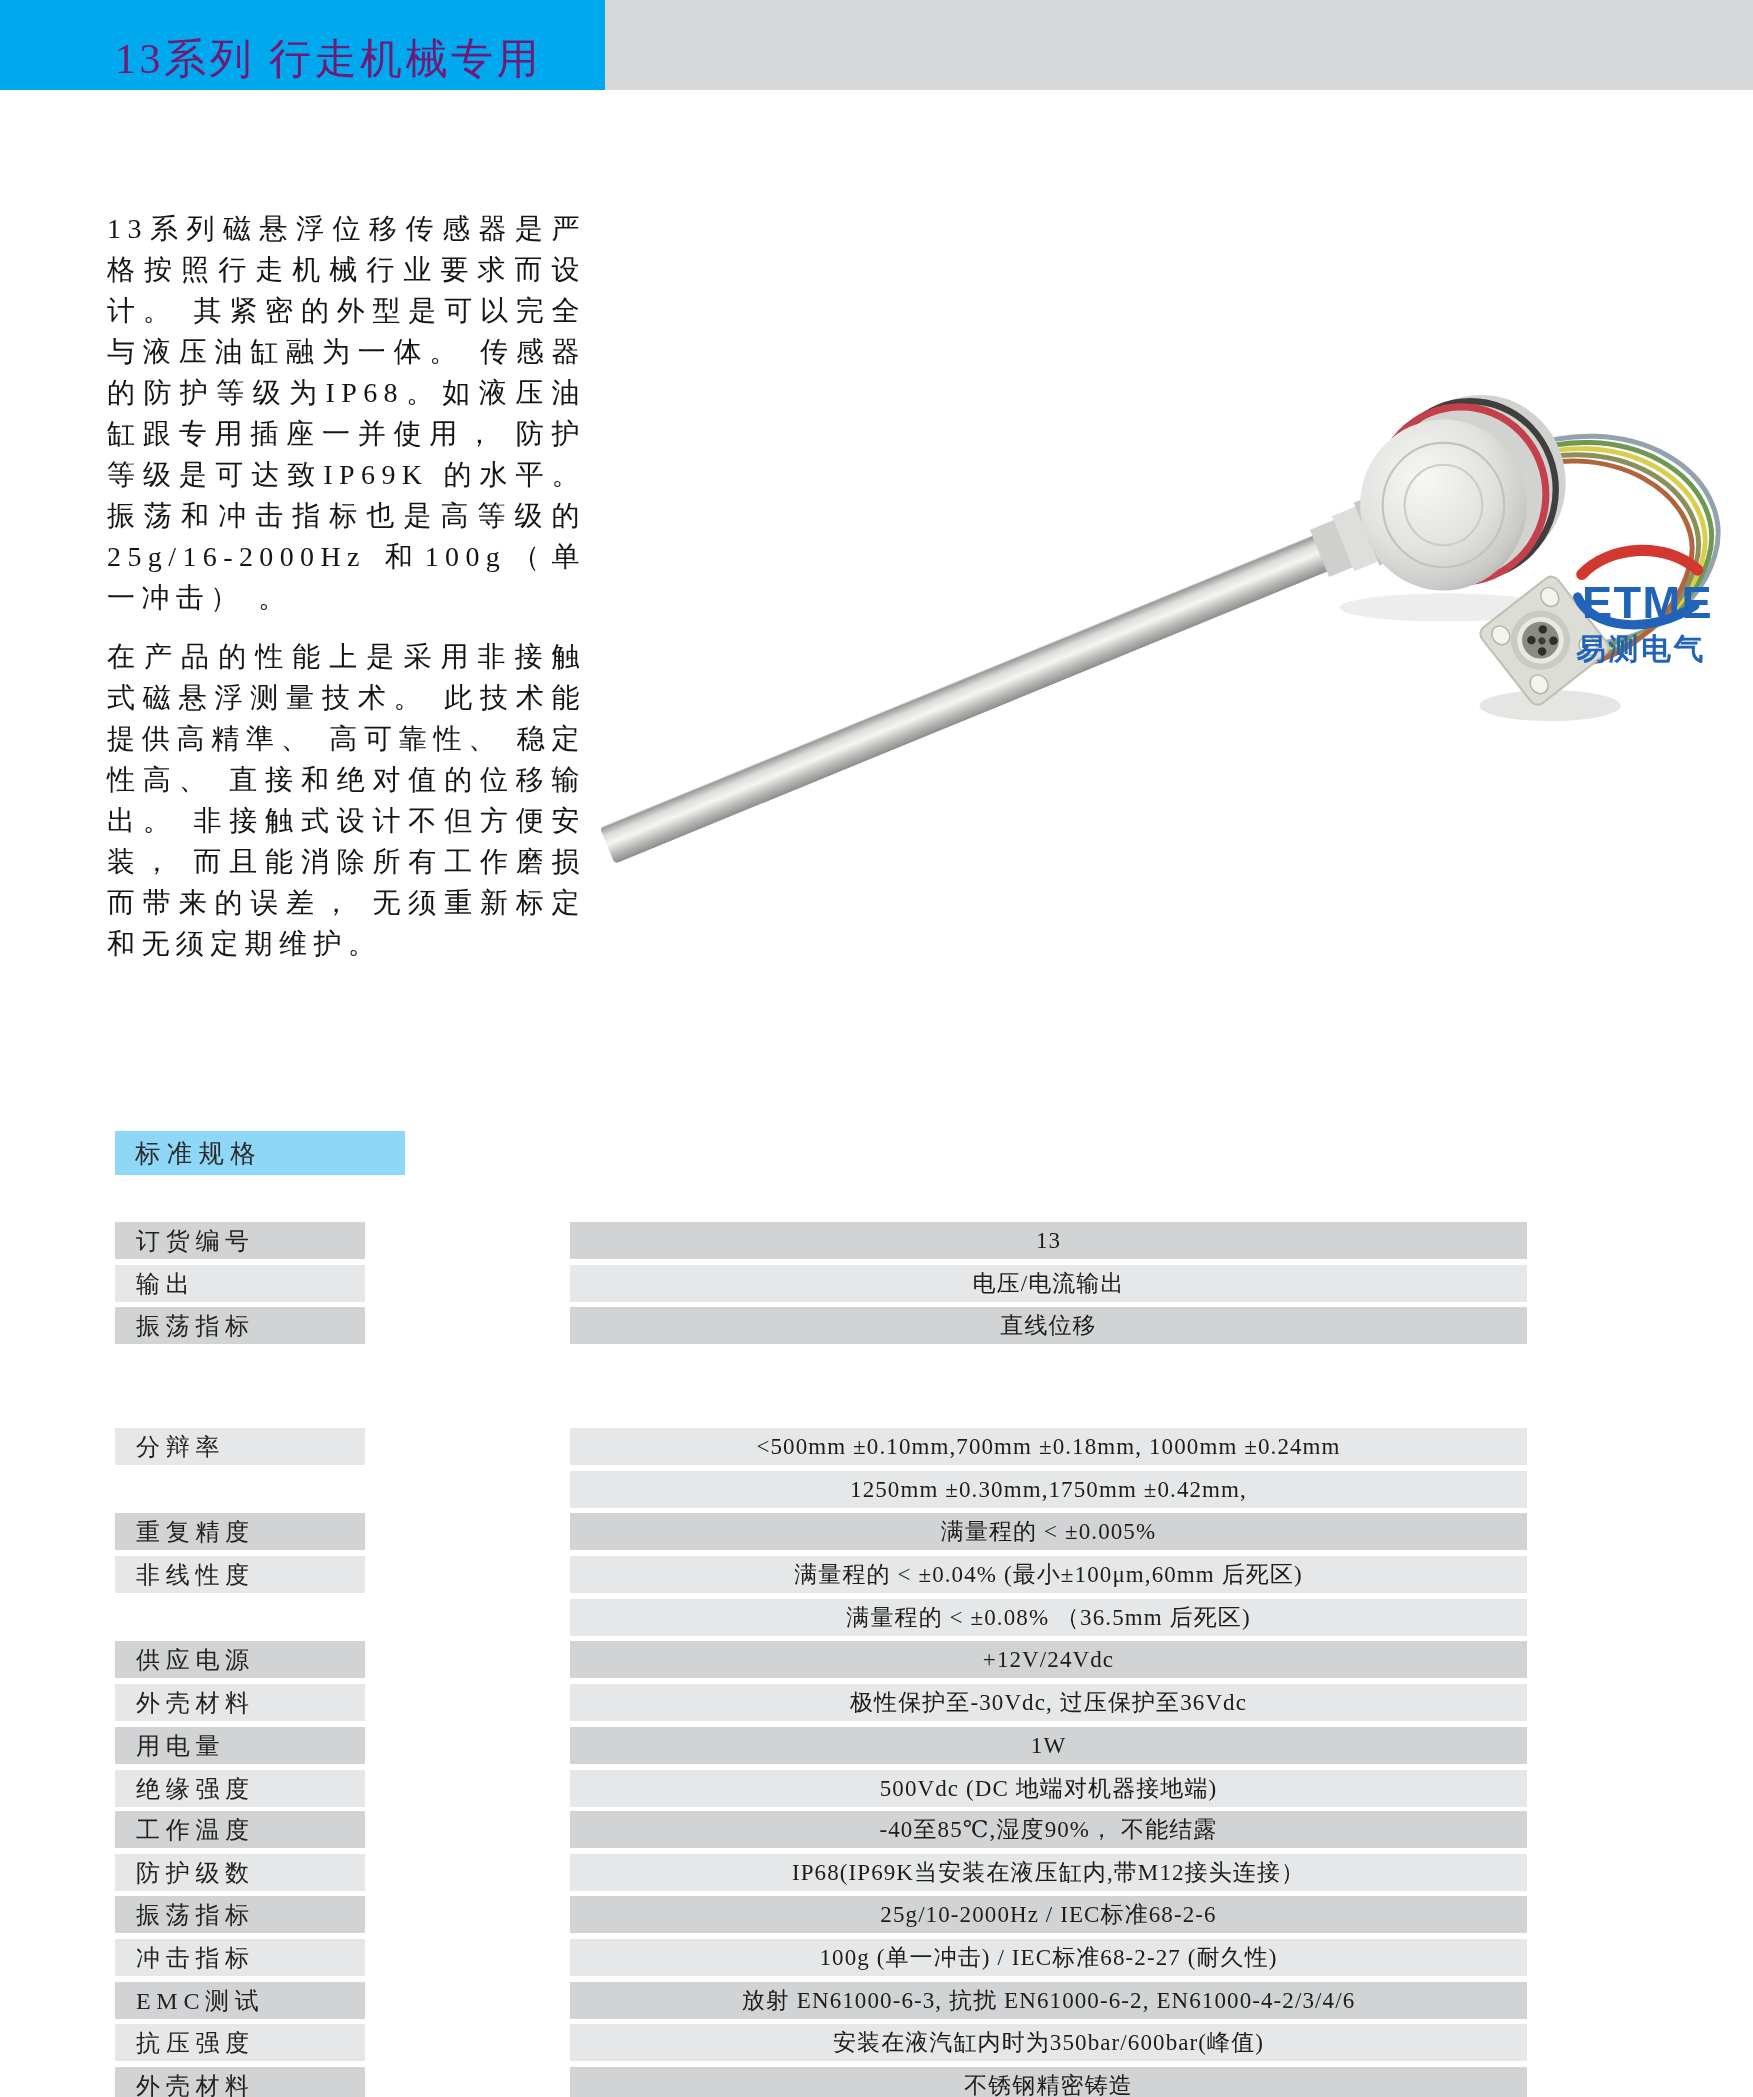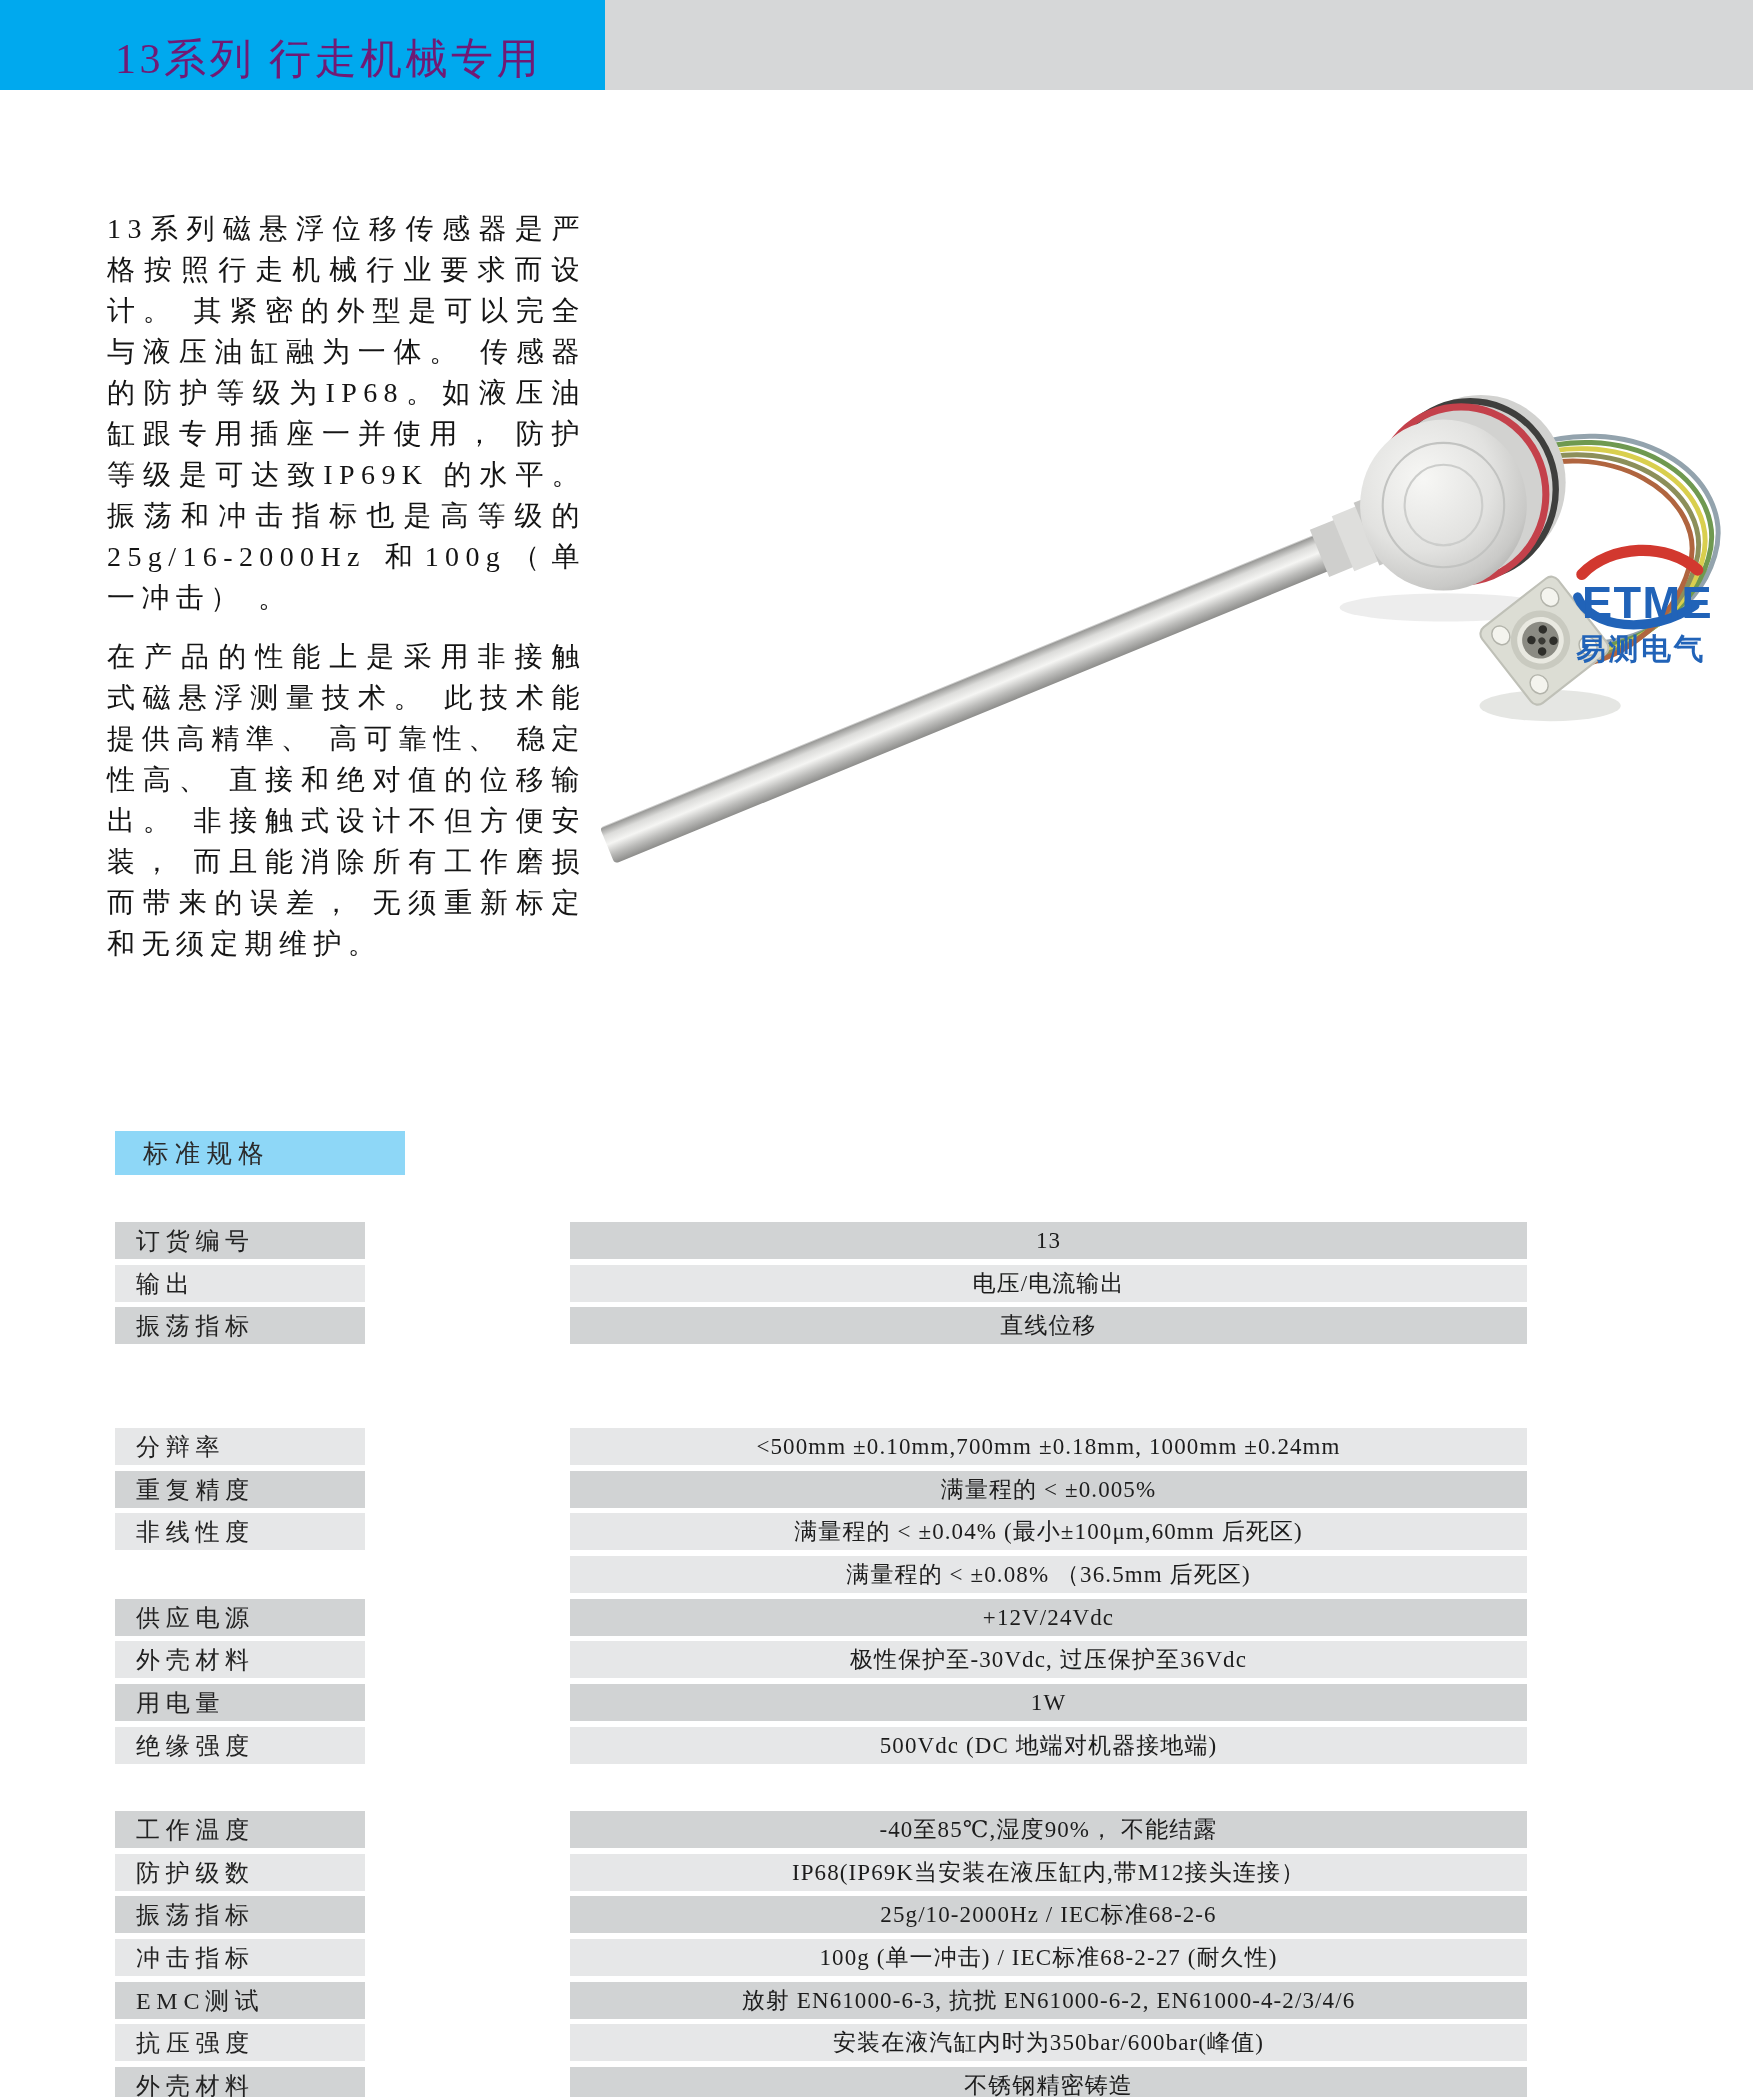--- a/index.html
+++ b/index.html
@@ -15,21 +15,21 @@
   
   .intro{position:absolute;left:107px;top:208px;width:479px;font-size:28px;line-height:41px;
         letter-spacing:6.4px;text-align:justify;text-justify:inter-character;color:#151515;}
   .intro p{margin:0 0 18.4px 0;}
 
   
   .photo{position:absolute;left:587px;top:385px;width:1138px;height:505px;}
 
   
   .section-bar{position:absolute;left:115px;top:1131px;width:290px;height:44px;background:#8ED7F7;}
-  .section-bar span{display:block;padding-left:28px;line-height:44px;font-size:25.4px;
+  .section-bar span{display:block;padding-left:20px;line-height:44px;font-size:25.4px;
         letter-spacing:6.4px;color:#2b2b2b;}
 
   
   .spec-section{position:absolute;left:115px;width:1412px;}
   .sec1{top:1222px;} .sec2{top:1380px;margin-top:48px;} .sec3{top:1781px;margin-top:30px;}
   .spec-row{position:relative;height:37px;margin-bottom:5.7px;}
   .spec-label{position:absolute;left:0;top:0;width:250px;height:37px;line-height:38px;
         padding-left:21px;box-sizing:border-box;font-size:24px;letter-spacing:5.7px;color:#222222;
         white-space:nowrap;}
   .spec-value{position:absolute;left:455px;top:0;width:957px;height:37px;line-height:38px;
@@ -142,20 +142,23 @@
       <div class="spec-value shade-d">直线位移</div>
     </div>
   </div>
 
   <div class="spec-section sec2">
     <div class="spec-row">
       <div class="spec-label shade-l">分辩率</div>
       <div class="spec-value shade-l">&lt;500mm ±0.10mm,700mm ±0.18mm, 1000mm ±0.24mm</div>
     </div>
     <div class="spec-row">
+      <div class="spec-value shade-l">1250mm ±0.30mm,1750mm ±0.42mm,</div>
+    </div>
+    <div class="spec-row">
       <div class="spec-label shade-d">重复精度</div>
       <div class="spec-value shade-d">满量程的 &lt; ±0.005%</div>
     </div>
     <div class="spec-row">
       <div class="spec-label shade-l">非线性度</div>
       <div class="spec-value shade-l">满量程的 &lt; ±0.04% (最小±100μm,60mm 后死区)</div>
     </div>
     <div class="spec-row">
       <div class="spec-value shade-l">满量程的 &lt; ±0.08% （36.5mm 后死区)</div>
     </div>

